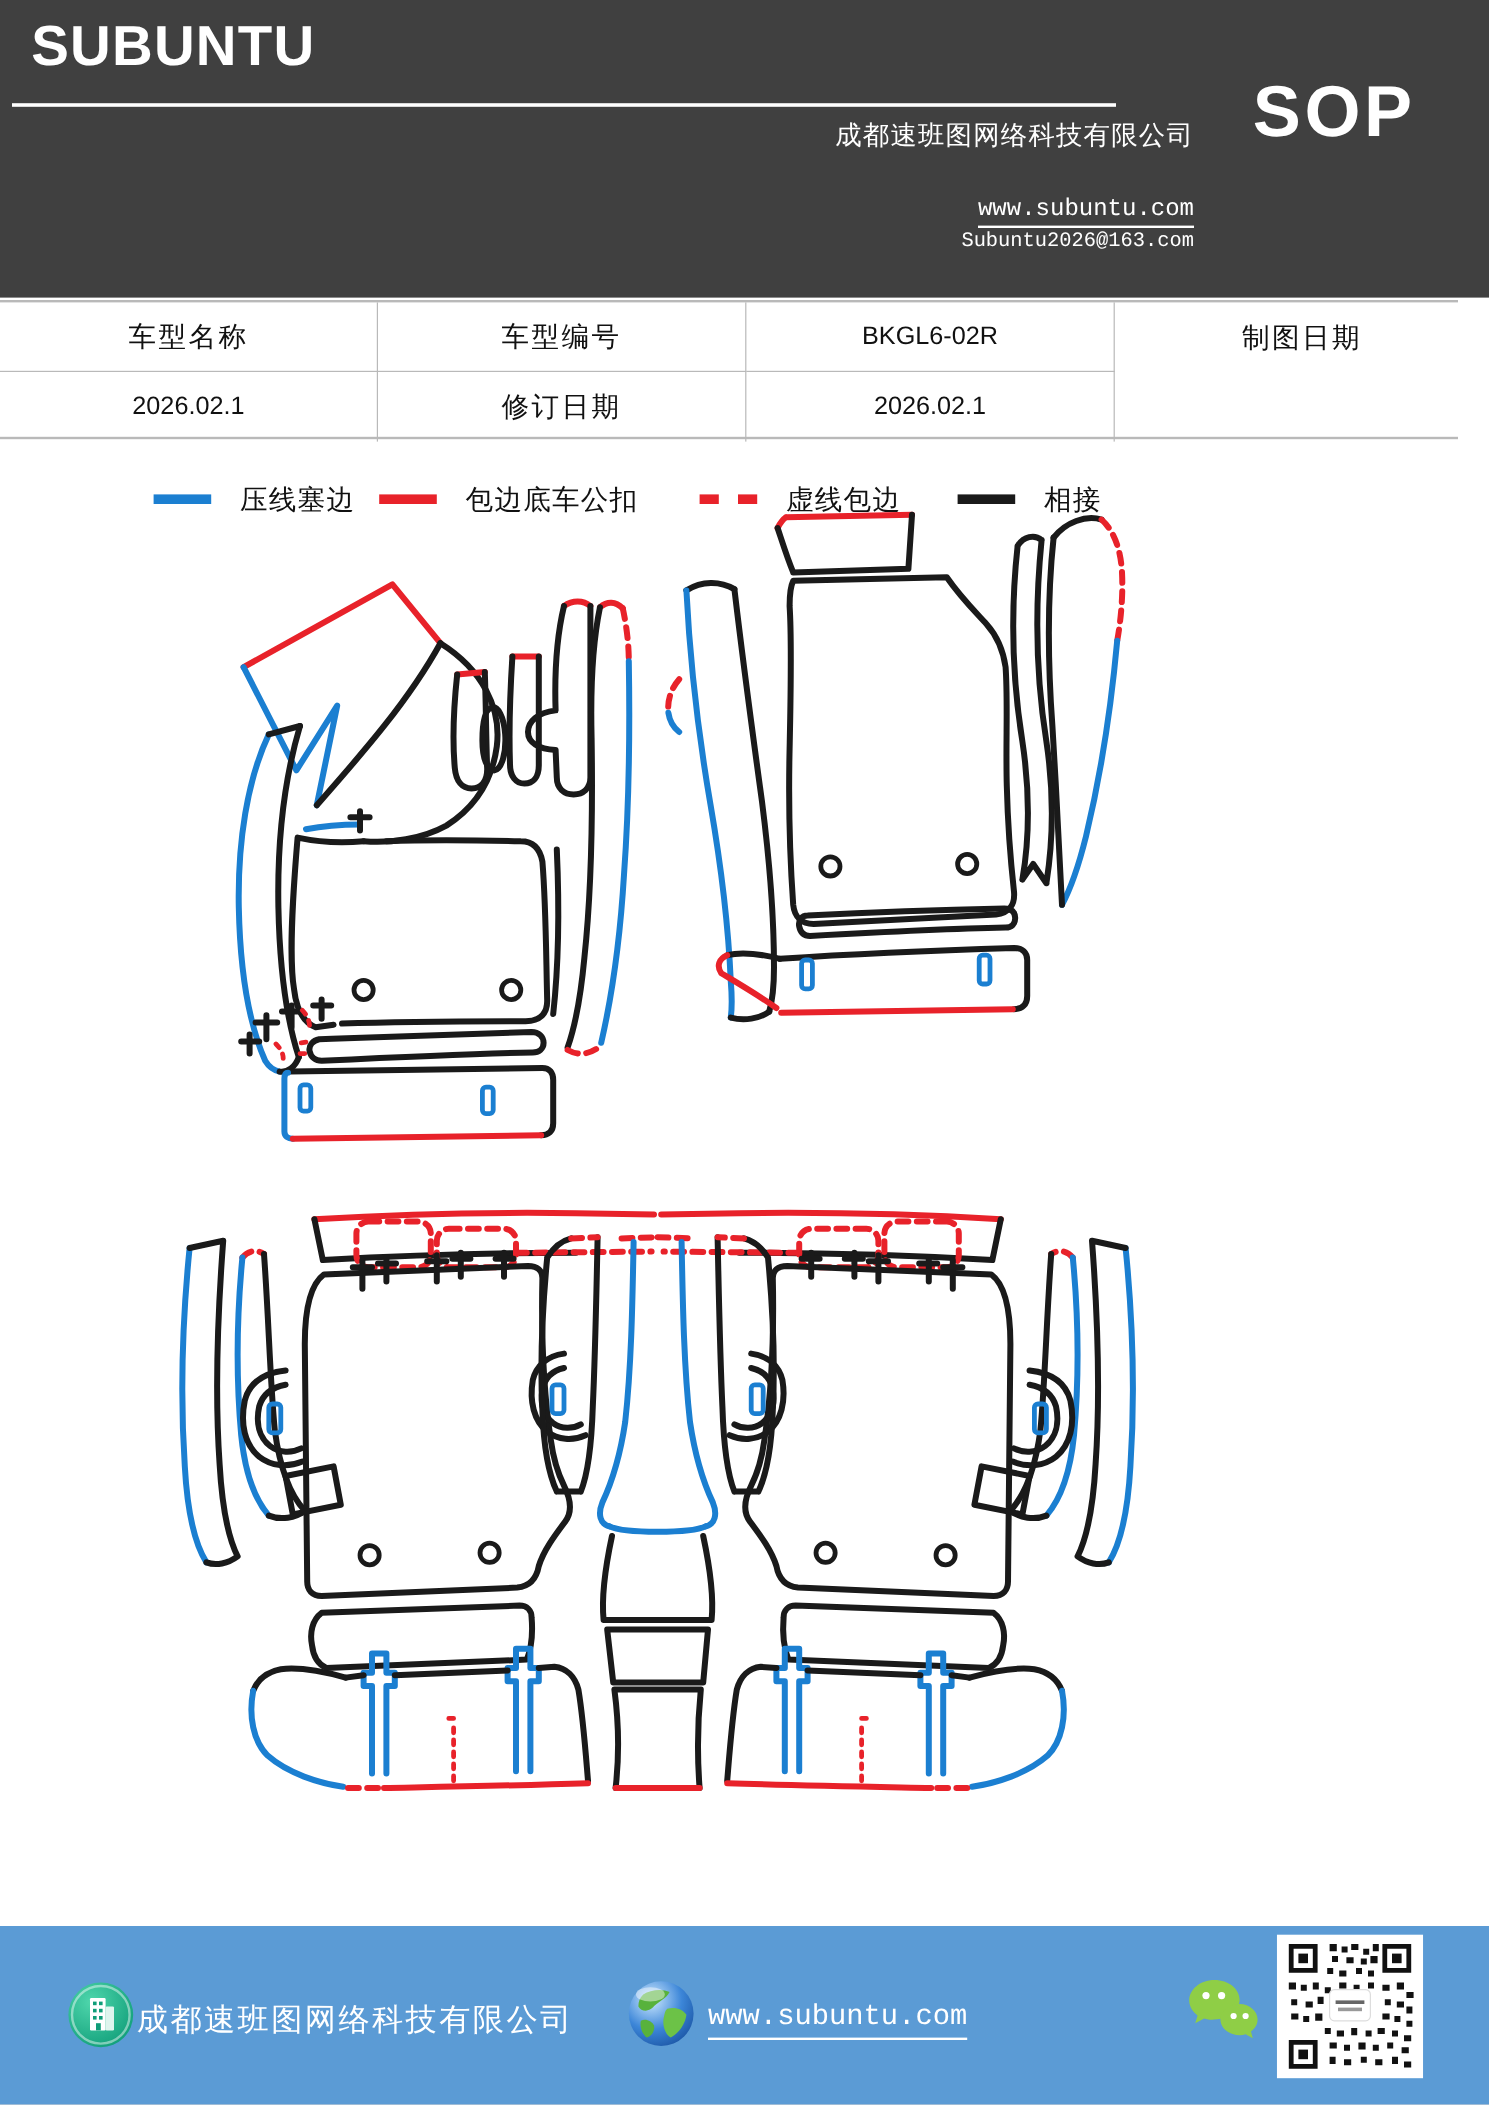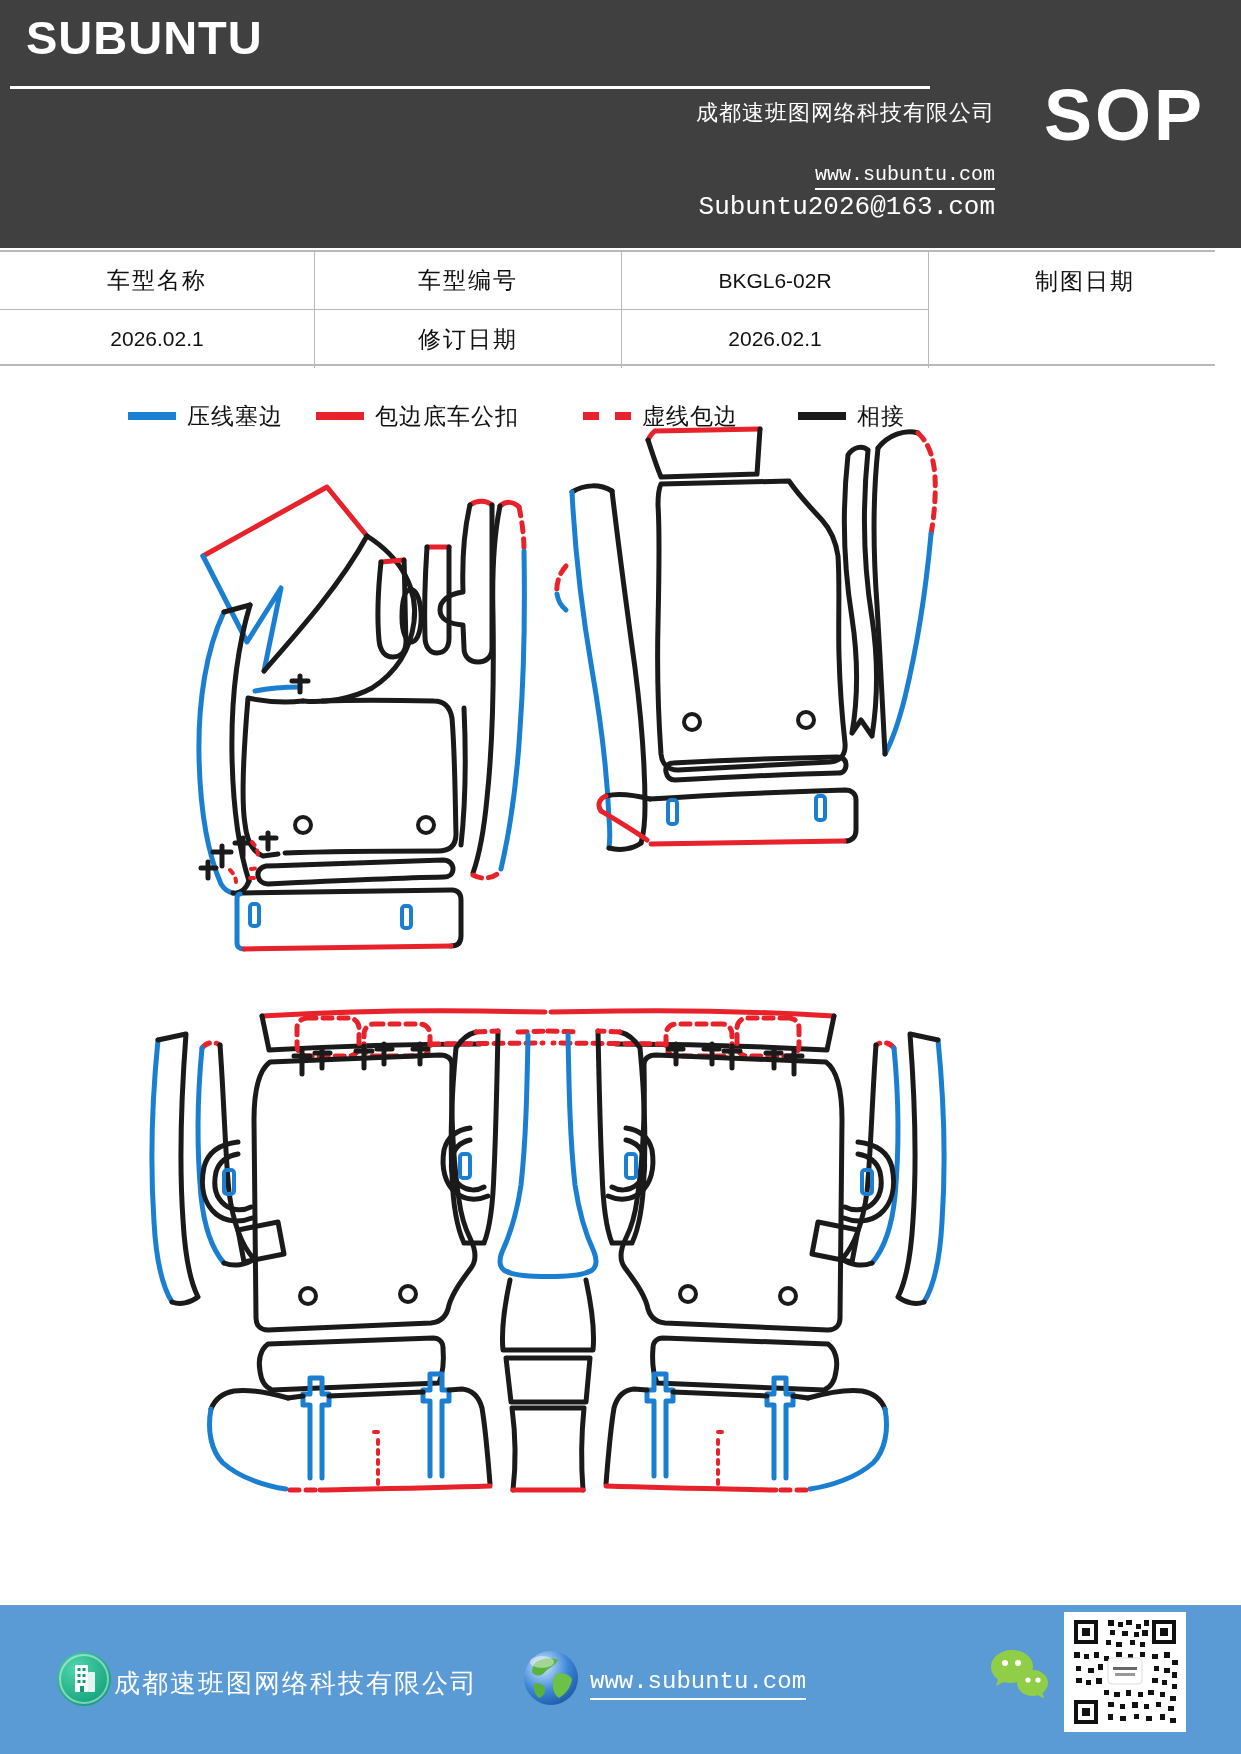--- a/index.html
+++ b/index.html
@@ -8,41 +8,41 @@
 
   
   .header{position:absolute;left:0;top:0;width:1241px;height:248px;background:#404040;}
   .logo{position:absolute;left:26px;top:10px;color:#fff;font-size:47px;font-weight:800;
         letter-spacing:1px;font-family:"Liberation Sans","DejaVu Sans",sans-serif;}
   .hdr-rule{position:absolute;left:10px;top:86px;width:920px;height:3px;background:#fff;}
   .doc-title{position:absolute;left:28px;top:130px;color:#fff;font-size:37px;font-weight:500;
         font-family:"Liberation Serif","DejaVu Serif",serif;letter-spacing:1px;}
   .hdr-company{position:absolute;left:600px;top:98px;width:395px;text-align:right;color:#fff;
         font-size:22px;font-family:"Liberation Serif","DejaVu Serif",serif;letter-spacing:1px;}
-  .sop{position:absolute;left:1044px;top:58px;color:#fff;font-size:72px;font-weight:800;
-        letter-spacing:3px;font-family:"Liberation Sans","DejaVu Sans",sans-serif;margin-top:16px;}
+  .sop{position:absolute;left:1044px;top:58px;color:#fff;font-size:60px;font-weight:800;
+        letter-spacing:3px;font-family:"Liberation Sans","DejaVu Sans",sans-serif;}
   .hdr-web{position:absolute;left:600px;top:163px;width:395px;text-align:right;color:#fff;font-size:20px;
         font-family:"Liberation Mono","DejaVu Sans Mono",monospace;}
   .hdr-web span{border-bottom:2px solid #fff;padding-bottom:2px;}
-  .hdr-mail{position:absolute;left:600px;top:192px;width:395px;text-align:right;color:#fff;font-size:26px;
+  .hdr-mail{position:absolute;left:600px;top:192px;width:395px;text-align:right;color:#fff;font-size:17px;
         font-family:"Liberation Mono","DejaVu Sans Mono",monospace;}
 
   
   .info-table{position:absolute;left:0;top:250px;width:1215px;height:116px;
         display:grid;grid-template-columns:315px 307px 307px 312px;grid-template-rows:58px 58px;
         border-top:2px solid #b9b9b9;border-bottom:2px solid #b9b9b9;box-sizing:border-box;}
   .cell{border-right:1px solid #b9b9b9;border-bottom:1px solid #b9b9b9;display:flex;
         align-items:center;justify-content:center;color:#111;}
   .cell:nth-child(4n){border-right:none;}
   .cell.r2{border-bottom:none;}
   .cell .zh{font-size:23px;font-family:"Liberation Serif","DejaVu Serif",serif;letter-spacing:2px;}
   .cell .val{font-size:21px;font-weight:500;font-family:"Liberation Sans","DejaVu Sans",sans-serif;}
 
   
-  .legend-item{position:absolute;top:398px;height:36px;display:flex;align-items:center;gap:11px;}
+  .legend-item{position:absolute;top:398px;height:36px;display:flex;align-items:center;gap:24px;}
   .sw{width:48px;height:8px;}
   .sw-dashed{width:48px;height:0;border-top:8px dashed #e8222a;background:none!important;}
   .legend-label{font-size:23px;color:#111;font-family:"Liberation Serif","DejaVu Serif",serif;letter-spacing:1px;}
 
   
   .drawings{position:absolute;left:0;top:420px;width:1241px;height:1120px;}
   .k,.b,.r,.rd,.rd2{fill:none;stroke-width:5;stroke-linecap:round;stroke-linejoin:round;}
   .k{stroke:#1a1a1a;}
   .b{stroke:#1b7fd1;}
   .r{stroke:#e8222a;}

